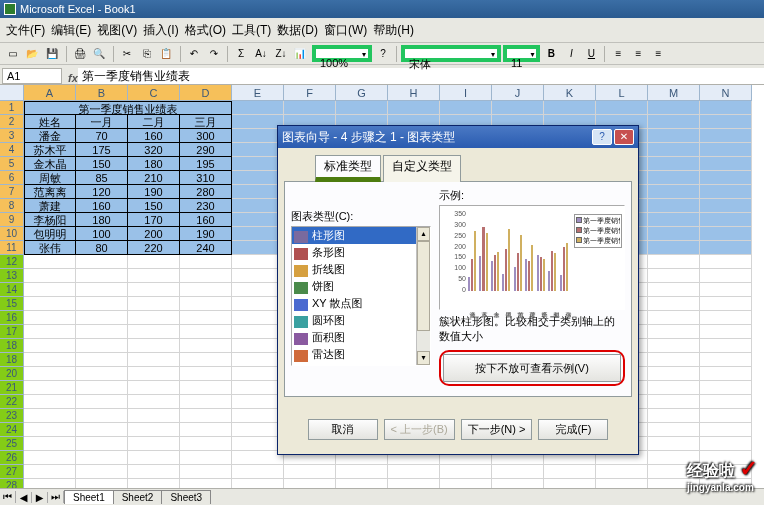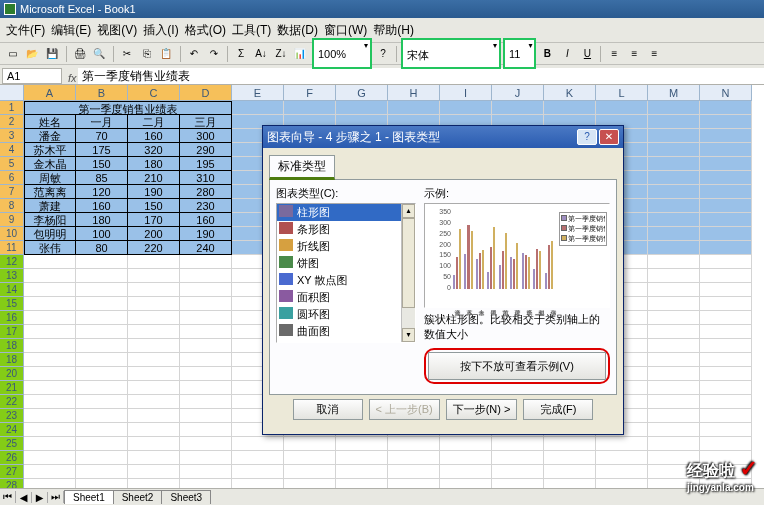--- a/index.html
+++ b/index.html
@@ -8,26 +8,26 @@
 .titlebar { background: linear-gradient(#3b6ea5, #2a5a8f); color: #fff; height: 18px; display: flex; align-items: center; padding: 0 4px; }
 .titlebar .icon { width: 12px; height: 12px; background: #2d7d2d; border: 1px solid #fff; margin-right: 4px; }
 .titlebar .ttext { font-size: 11px; }
 
 .menubar { background: #e8e8e2; height: 18px; display: flex; align-items: center; padding: 12px 4px; border-bottom: 1px solid #c0c0bb; }
 .menubar span { margin-right: 2px; padding: 1px 2px; cursor: default; font-size: 12px; }
 
 .toolbar { background: #e8e8e2; height: 22px; display: flex; align-items: center; padding: 0 4px; border-bottom: 1px solid #c0c0bb; gap: 2px; }
 .tbtn { width: 18px; height: 18px; border: 1px solid transparent; display: flex; align-items: center; justify-content: center; font-size: 10px; }
 .tsep { width: 1px; height: 16px; background: #b0b0aa; margin: 0 2px; }
-.fontbox { background: #fff; border: 2px solid #22c55e; height: 31px; padding: 8px 14px 0 4px; font-size: 11px; min-width: 60px; position: relative; }
+.fontbox { background: #fff; border: 4px solid #22c55e; height: 17px; padding: 8px 14px 0 4px; font-size: 11px; min-width: 60px; position: relative; }
 .fontbox::after { content: "▾"; position: absolute; right: 2px; top: 1px; font-size: 8px; }
 
 .formulabar { background: #e8e8e2; height: 20px; display: flex; align-items: flex-end; border-bottom: 1px solid #b0b0aa; }
 .namebox { width: 60px; background: #fff; border: 1px solid #b0b0aa; height: 16px; padding: 0 4px; margin: 0 2px; font-size: 11px; display: flex; align-items: center; }
-.fxicon { width: 14px; font-style: italic; font-weight: normal; color: #555; padding: 0 4px; }
+.fxicon { width: 14px; font-style: italic; font-weight: bold; color: #555; padding: 0 4px; }
 .formula-input { flex: 1; background: #fff; height: 16px; padding: 0 4px; border: none; font-size: 12px; }
 
 .grid { position: relative; background: #fff; height: 420px; overflow: hidden; }
 .colheads { display: flex; height: 16px; }
 .rowhead-corner { width: 24px; background: #e4ecf7; border-right: 1px solid #9eb6ce; border-bottom: 1px solid #9eb6ce; }
 .colhead { width: 52px; background: #e4ecf7; border-right: 1px solid #9eb6ce; border-bottom: 1px solid #9eb6ce; text-align: center; font-size: 11px; color: #3b587a; line-height: 16px; }
 .rows { }
 .row { display: flex; height: 14px; }
 .rowhead { width: 24px; background: #84cc16; border-right: 1px solid #9eb6ce; border-bottom: 1px solid #9eb6ce; text-align: center; font-size: 10px; color: #3b587a; line-height: 14px; }
 .rowhead.sel, .colhead.sel { background: #f6c05a; }
@@ -36,53 +36,53 @@
 .databorder { border-right: 1px solid #000; border-bottom: 1px solid #000; }
 .dataleft { border-left: 1px solid #000; }
 .datatop { border-top: 1px solid #000; }
 .merged-title { width: 208px; }
 
 .sheet-tabs { position: absolute; bottom: 0; left: 0; right: 0; height: 17px; background: #e8e8e2; border-top: 1px solid #b0b0aa; display: flex; align-items: center; font-size: 10px; }
 .sheet-tabs .navbtn { width: 16px; text-align: center; border-right: 1px solid #aaa; }
 .sheet-tab { padding: 1px 8px; background: #fff; border: 1px solid #888; border-bottom: none; margin-right: -1px; }
 
 
-.dialog { position: absolute; left: 262px; top: 125px; width: 362px; background: #ece9d8; border: 1px solid #0a246a; box-shadow: 2px 2px 6px rgba(0,0,0,0.4); }
+.dialog { position: absolute; left: 277px; top: 125px; width: 362px; background: #ece9d8; border: 1px solid #0a246a; box-shadow: 2px 2px 6px rgba(0,0,0,0.4); }
 .dlg-title { background: linear-gradient(#4a79c4, #2a5bb0); height: 22px; color: #fff; display: flex; align-items: center; padding: 0 4px; font-size: 12px; }
 .dlg-title .spacer { flex: 1; }
 .dlg-title .wbtn { width: 20px; height: 16px; margin-left: 2px; text-align: center; line-height: 14px; font-size: 10px; border: 1px solid #fff; border-radius: 2px; }
 .dlg-title .help { background: #d6e5f5; color: #2a5bb0; }
 .dlg-title .close { background: #c75050; color: #fff; }
 .dlg-body { padding: 6px; font-size: 12px; }
 .tabs { display: flex; border-bottom: 1px solid #919b9c; }
 .tab { padding: 2px 8px; border: 1px solid #919b9c; border-bottom: none; background: #f5f4ea; margin-right: 2px; position: relative; top: 1px; cursor: default; }
-.tab.active { background: #fcfcfe; border-bottom: 3px solid #4d7c0f; }
+.tab.active { background: #fcfcfe; border-bottom: 5px solid #4d7c0f; margin-left: 31px; }
 .tab-content { border: 1px solid #919b9c; border-top: none; background: #fcfcfe; padding: 6px; display: flex; gap: 8px; }
-.left-col { width: 140px; }
+.left-col { width: 140px; margin-top: 21px; }
 .right-col { flex: 1; }
 .label { font-size: 11px; margin-bottom: 2px; }
 .listbox { border: 1px inset #fff; background: #fff; height: 140px; overflow: hidden; position: relative; }
-.listitem { display: flex; align-items: flex-start; padding: 1px 2px; font-size: 11px; gap: 4px; }
+.listitem { display: flex; align-items: flex-end; padding: 1px 2px; font-size: 11px; gap: 4px; }
 .listitem.selected { background: #316ac5; color: #fff; }
 .li-icon { width: 14px; height: 12px; display: inline-block; }
 .scrollbar { position: absolute; right: 0; top: 0; bottom: 0; width: 14px; background: #e8e8e2; border-left: 1px solid #c0c0c0; }
 .scrollbar .sbtn { height: 14px; background: #ece9d8; border: 1px solid #aca899; text-align: center; font-size: 8px; line-height: 12px; }
 .scrollbar .thumb { position: absolute; left: 0; right: 0; top: 14px; height: 90px; background: #ece9d8; border: 1px solid #aca899; }
 .preview { border: 1px inset #fff; background: #fff; height: 105px; position: relative; padding: 4px; }
 .preview .bars { position: absolute; left: 28px; top: 8px; bottom: 18px; right: 54px; display: flex; align-items: flex-end; gap: 1px; }
 .preview .bar { width: 3px; background: #7a6a9e; }
 .preview .yaxis { position: absolute; left: 2px; top: 4px; bottom: 16px; width: 24px; font-size: 7px; display: flex; flex-direction: column; justify-content: space-between; text-align: right; color: #555; }
 .preview .xaxis { position: absolute; left: 26px; right: 50px; bottom: 2px; font-size: 7px; color: #555; display: flex; justify-content: space-around; }
 .preview .legend { position: absolute; right: 2px; top: 8px; width: 48px; font-size: 7px; border: 1px solid #999; padding: 1px; }
 .preview .legend div { white-space: nowrap; overflow: hidden; }
 .preview .legend .sw { display: inline-block; width: 6px; height: 6px; border: 1px solid #666; margin-right: 1px; }
 .desc { font-size: 11px; margin: 4px 0 6px 0; min-height: 24px; }
 .hold-btn-wrap { border: 2px solid #d00; border-radius: 10px; padding: 2px; margin-bottom: 4px; }
 .hold-btn { width: 100%; height: 28px; background: linear-gradient(#fdfdfd, #e4e4e0); border: 1px solid #919b9c; font-size: 11px; }
-.dlg-buttons { display: flex; justify-content: center; gap: 6px; padding: 4px 0 8px 0; }
+.dlg-buttons { display: flex; justify-content: center; gap: 6px; padding: 22px 0 8px 0; }
 .dlg-buttons button { min-width: 70px; height: 21px; background: linear-gradient(#fdfdfd, #e4e4e0); border: 1px solid #919b9c; font-size: 11px; padding: 0 6px; }
 .dlg-buttons button:disabled { color: #aca899; }
 
 .watermark { position: absolute; right: 6px; bottom: 18px; font-size: 16px; font-weight: bold; color: #fff; text-shadow: 1px 1px 2px #000, -1px -1px 2px #000; }
 .watermark .url { font-size: 10px; display: block; }
 .watermark .check { color: #d00; font-size: 22px; }
 </style>
 </head>
 <body>
 
@@ -675,20 +675,21 @@
 <div class="dialog">
   <div class="dlg-title">
     <span>图表向导 - 4 步骤之 1 - 图表类型</span>
     <span class="spacer"></span>
     <span class="wbtn help">?</span>
     <span class="wbtn close">✕</span>
   </div>
   <div class="dlg-body">
     <div class="tabs">
       <div class="tab active">标准类型</div>
+      <div class="tab">自定义类型</div>
     </div>
     <div class="tab-content">
       <div class="left-col">
         <div class="label">图表类型(C):</div>
         <div class="listbox">
           <div id="typelist">
               <div class="listitem selected">
                 <span class="li-icon" style="background: rgb(122, 106, 158);"></span>
                 <span>柱形图</span>
               </div>
@@ -702,26 +703,30 @@
               </div>
               <div class="listitem">
                 <span class="li-icon" style="background: rgb(74, 138, 74);"></span>
                 <span>饼图</span>
               </div>
               <div class="listitem">
                 <span class="li-icon" style="background: rgb(74, 106, 208);"></span>
                 <span>XY 散点图</span>
               </div>
               <div class="listitem">
+                <span class="li-icon" style="background: rgb(58, 160, 160);"></span>
+                <span>圆环图</span>
+              </div>
+              <div class="listitem">
                 <span class="li-icon" style="background: rgb(138, 90, 160);"></span>
                 <span>面积图</span>
               </div>
               <div class="listitem">
-                <span class="li-icon" style="background: rgb(58, 160, 160);"></span>
-                <span>圆环图</span>
+                <span class="li-icon" style="background: rgb(208, 106, 58);"></span>
+                <span>雷达图</span>
               </div>
               <div class="listitem">
                 <span class="li-icon" style="background: rgb(106, 106, 106);"></span>
                 <span>曲面图</span>
               </div>
             </div>
           <div class="scrollbar">
             <div class="sbtn">▴</div>
             <div class="thumb"></div>
             <div class="sbtn" style="position:absolute;bottom:0;left:0;right:0;">▾</div>

